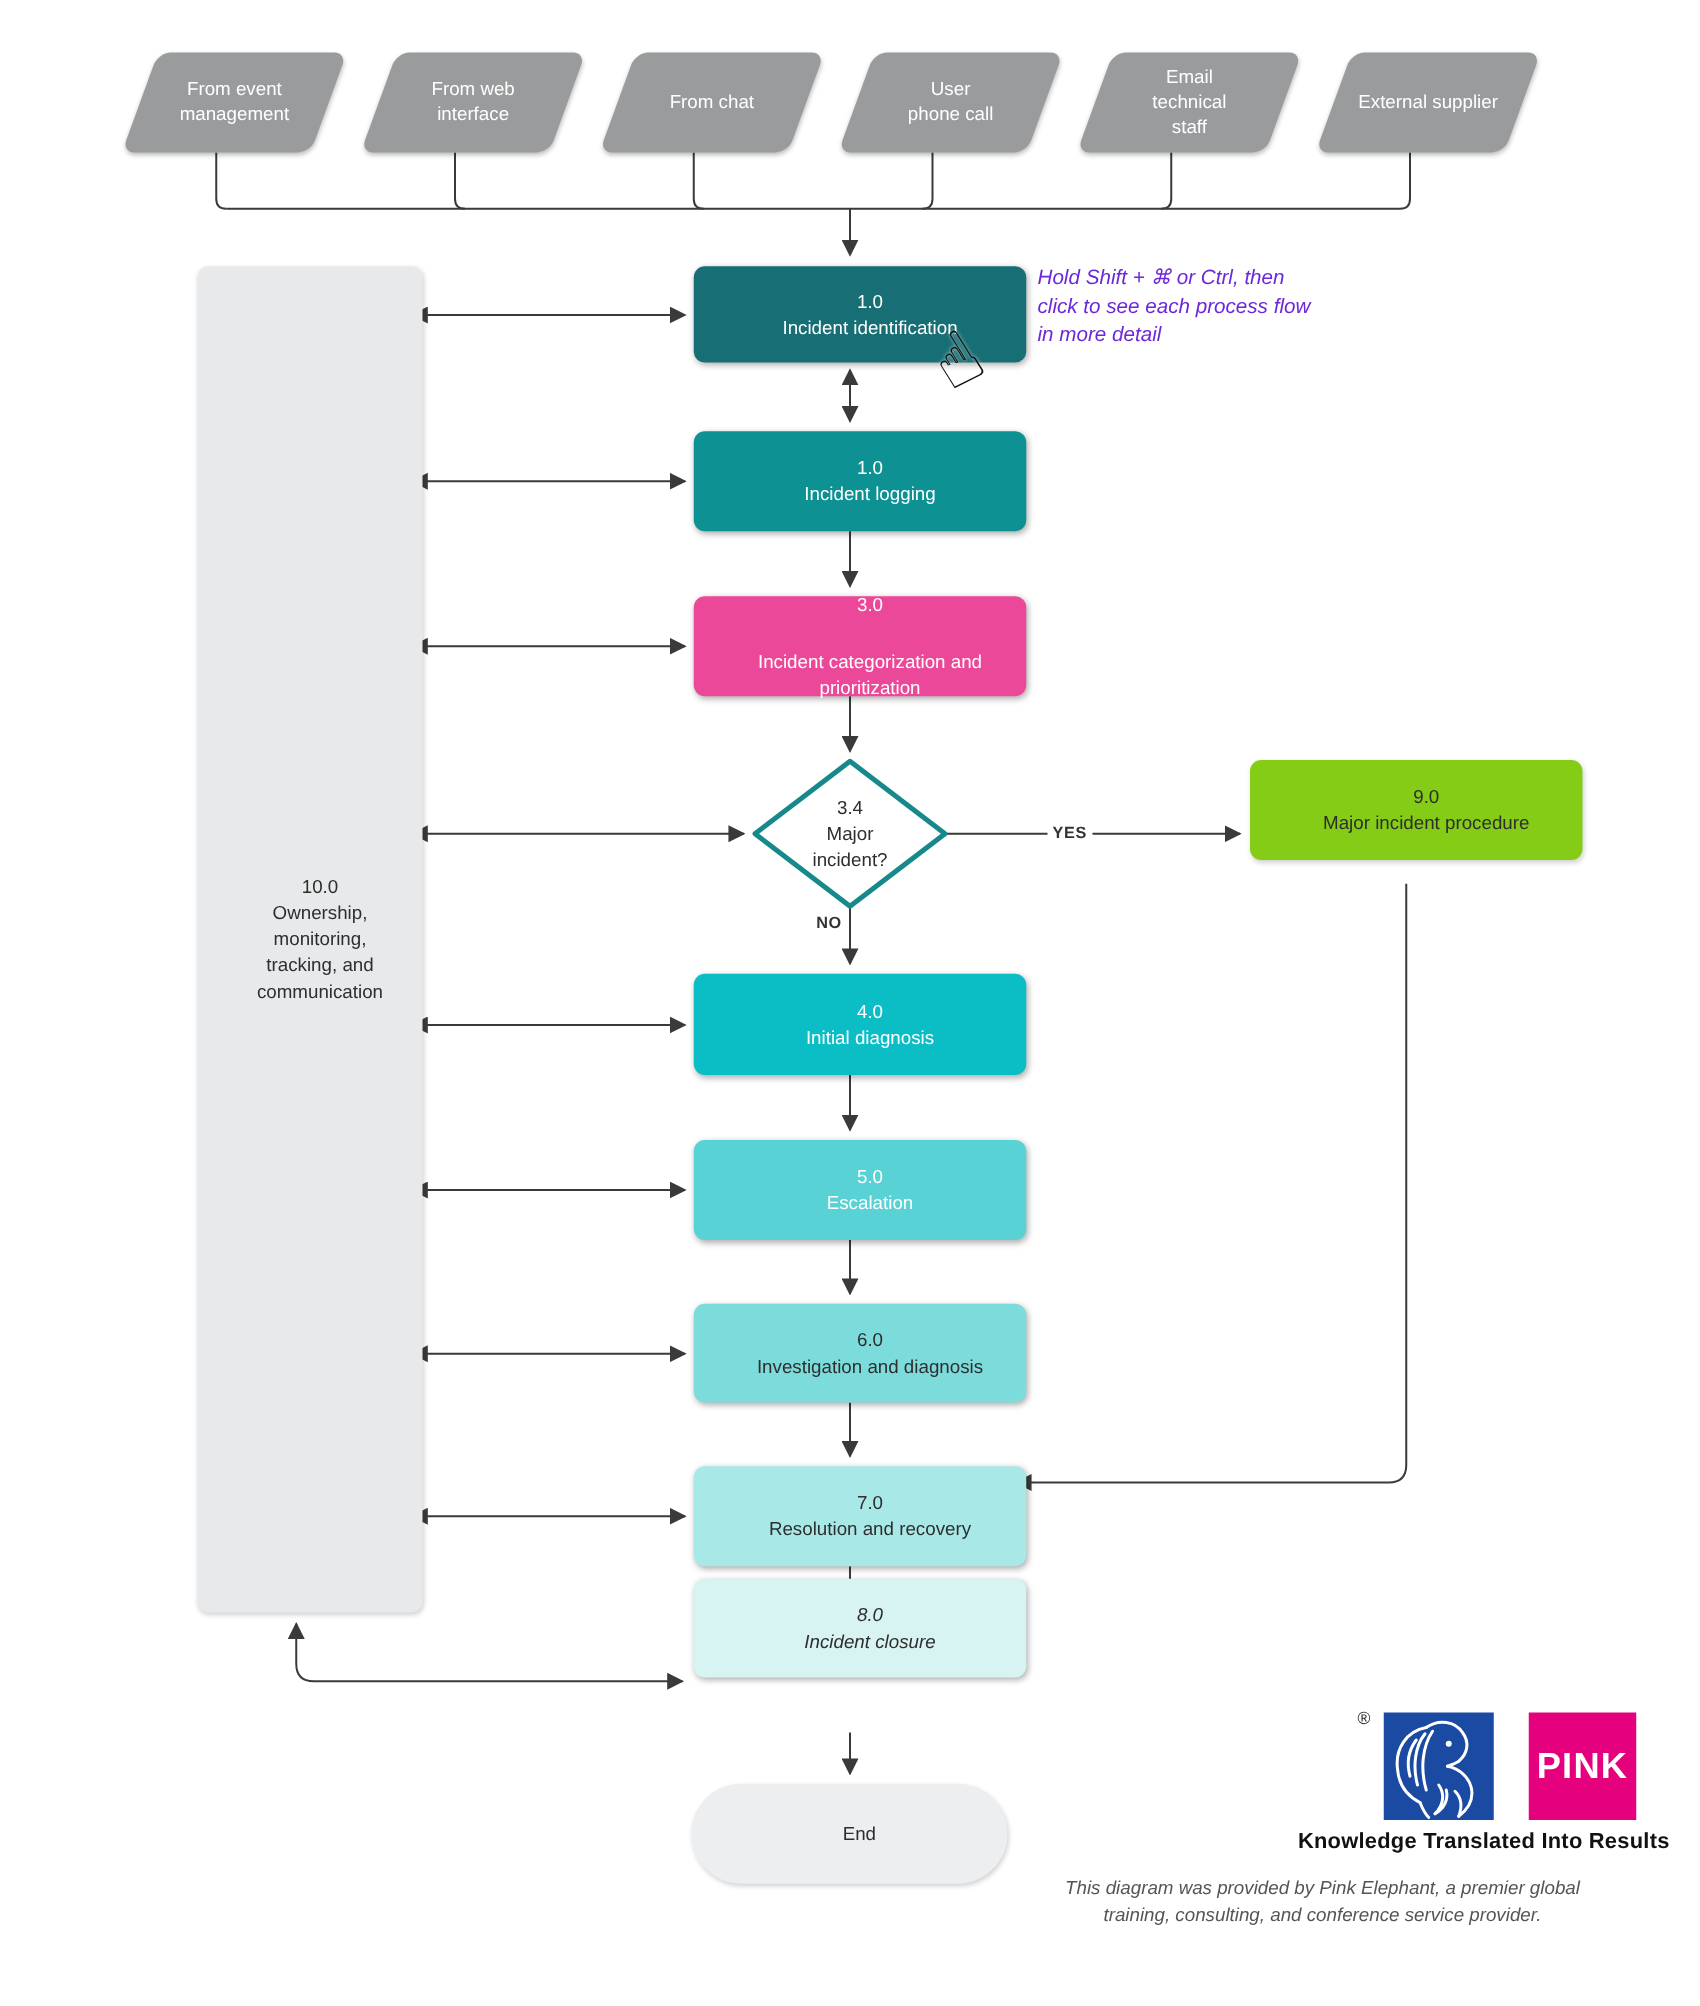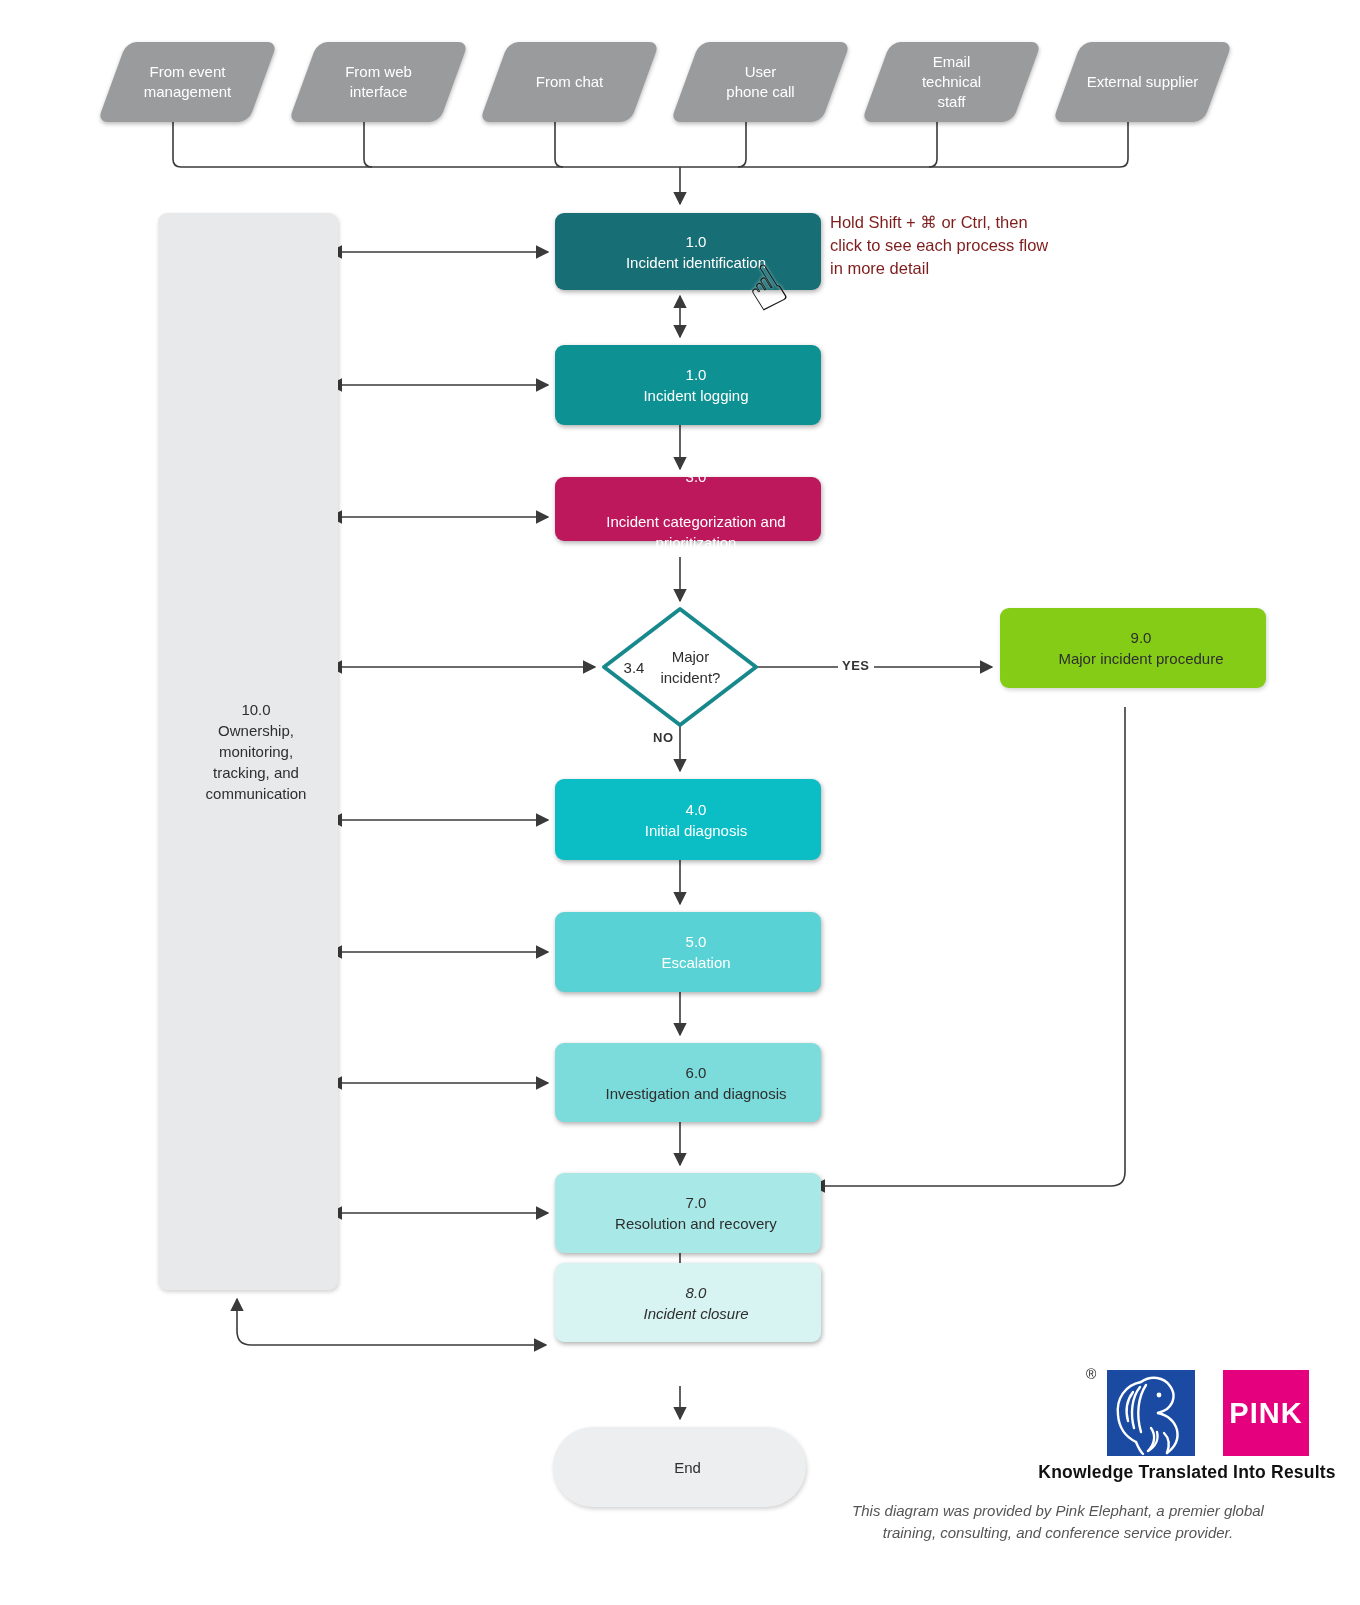--- a/index.html
+++ b/index.html
@@ -29,30 +29,30 @@
   .node.flat  { box-shadow:1px 2px 4px rgba(0,0,0,.18); }
   .nlabel { max-width:230px; }
 
   .tall { left:158px; top:213px; width:164px; height:1077px; border-radius:9px; }
   .tall .nlabel { max-width:128px; }
 
   .endnode { left:553px; top:1427px; width:237px; height:80px; border-radius:40px; }
 
   
   .diamond-text { position:absolute; left:604px; top:618px; width:152px; height:98px;
-    display:flex; flex-direction:row; align-items:center; justify-content:center;
+    display:flex; flex-direction:column; align-items:center; justify-content:center;
     text-align:center; font-size:15px; line-height:21px; color:#2e2e2e; }
   .diamond-text .nlabel { max-width:92px; }
 
   
   .edge-label { position:absolute; background:#ffffff; padding:1px 4px;
     font-size:13px; font-weight:bold; color:#333; letter-spacing:.5px; }
 
   .hint { position:absolute; left:830px; top:211px; width:228px;
-    font-size:16.5px; line-height:23px; color:#7f1d1d; }
+    font-style:italic; font-size:16.5px; line-height:23px; color:#6d28d9; }
 
   .cursor-glyph { position:absolute; left:748px; top:246px; width:64px; height:76px;
     font-size:58px; color:#111; transform:rotate(-32deg);
     font-family:"DejaVu Sans", sans-serif;
     text-shadow:0 0 3px rgba(255,255,255,.9); }
 
   
   .logo { position:absolute; left:1107px; top:1370px; display:flex; }
   .logo-blue { width:88px; height:86px; }
   .logo-pink { width:86px; height:86px; display:flex; align-items:center; justify-content:center; }
@@ -146,21 +146,21 @@
   <div class="node light" style="top: 213px; height: 77px; background-color: rgb(23, 111, 117);">
     <div class="nid">1.0</div>
     <div class="nlabel">Incident identification</div>
   </div>
 
   <div class="node light" style="top: 345px; height: 80px; background-color: rgb(13, 145, 147);">
     <div class="nid">1.0</div>
     <div class="nlabel">Incident logging</div>
   </div>
 
-  <div class="node light" style="top: 477px; height: 64px; background-color: #be185d; gap: 24px;">
+  <div class="node light" style="top: 477px; height: 80px; background-color: #ec4899; gap: 24px;">
     <div class="nid">3.0</div>
     <div class="nlabel">Incident categorization and prioritization</div>
   </div>
 
   <div class="diamond-text">
     <div class="nid">3.4</div>
     <div class="nlabel">Major incident?</div>
   </div>
 
   <div class="node light" style="top: 779px; height: 81px; background-color: rgb(11, 190, 198);">

